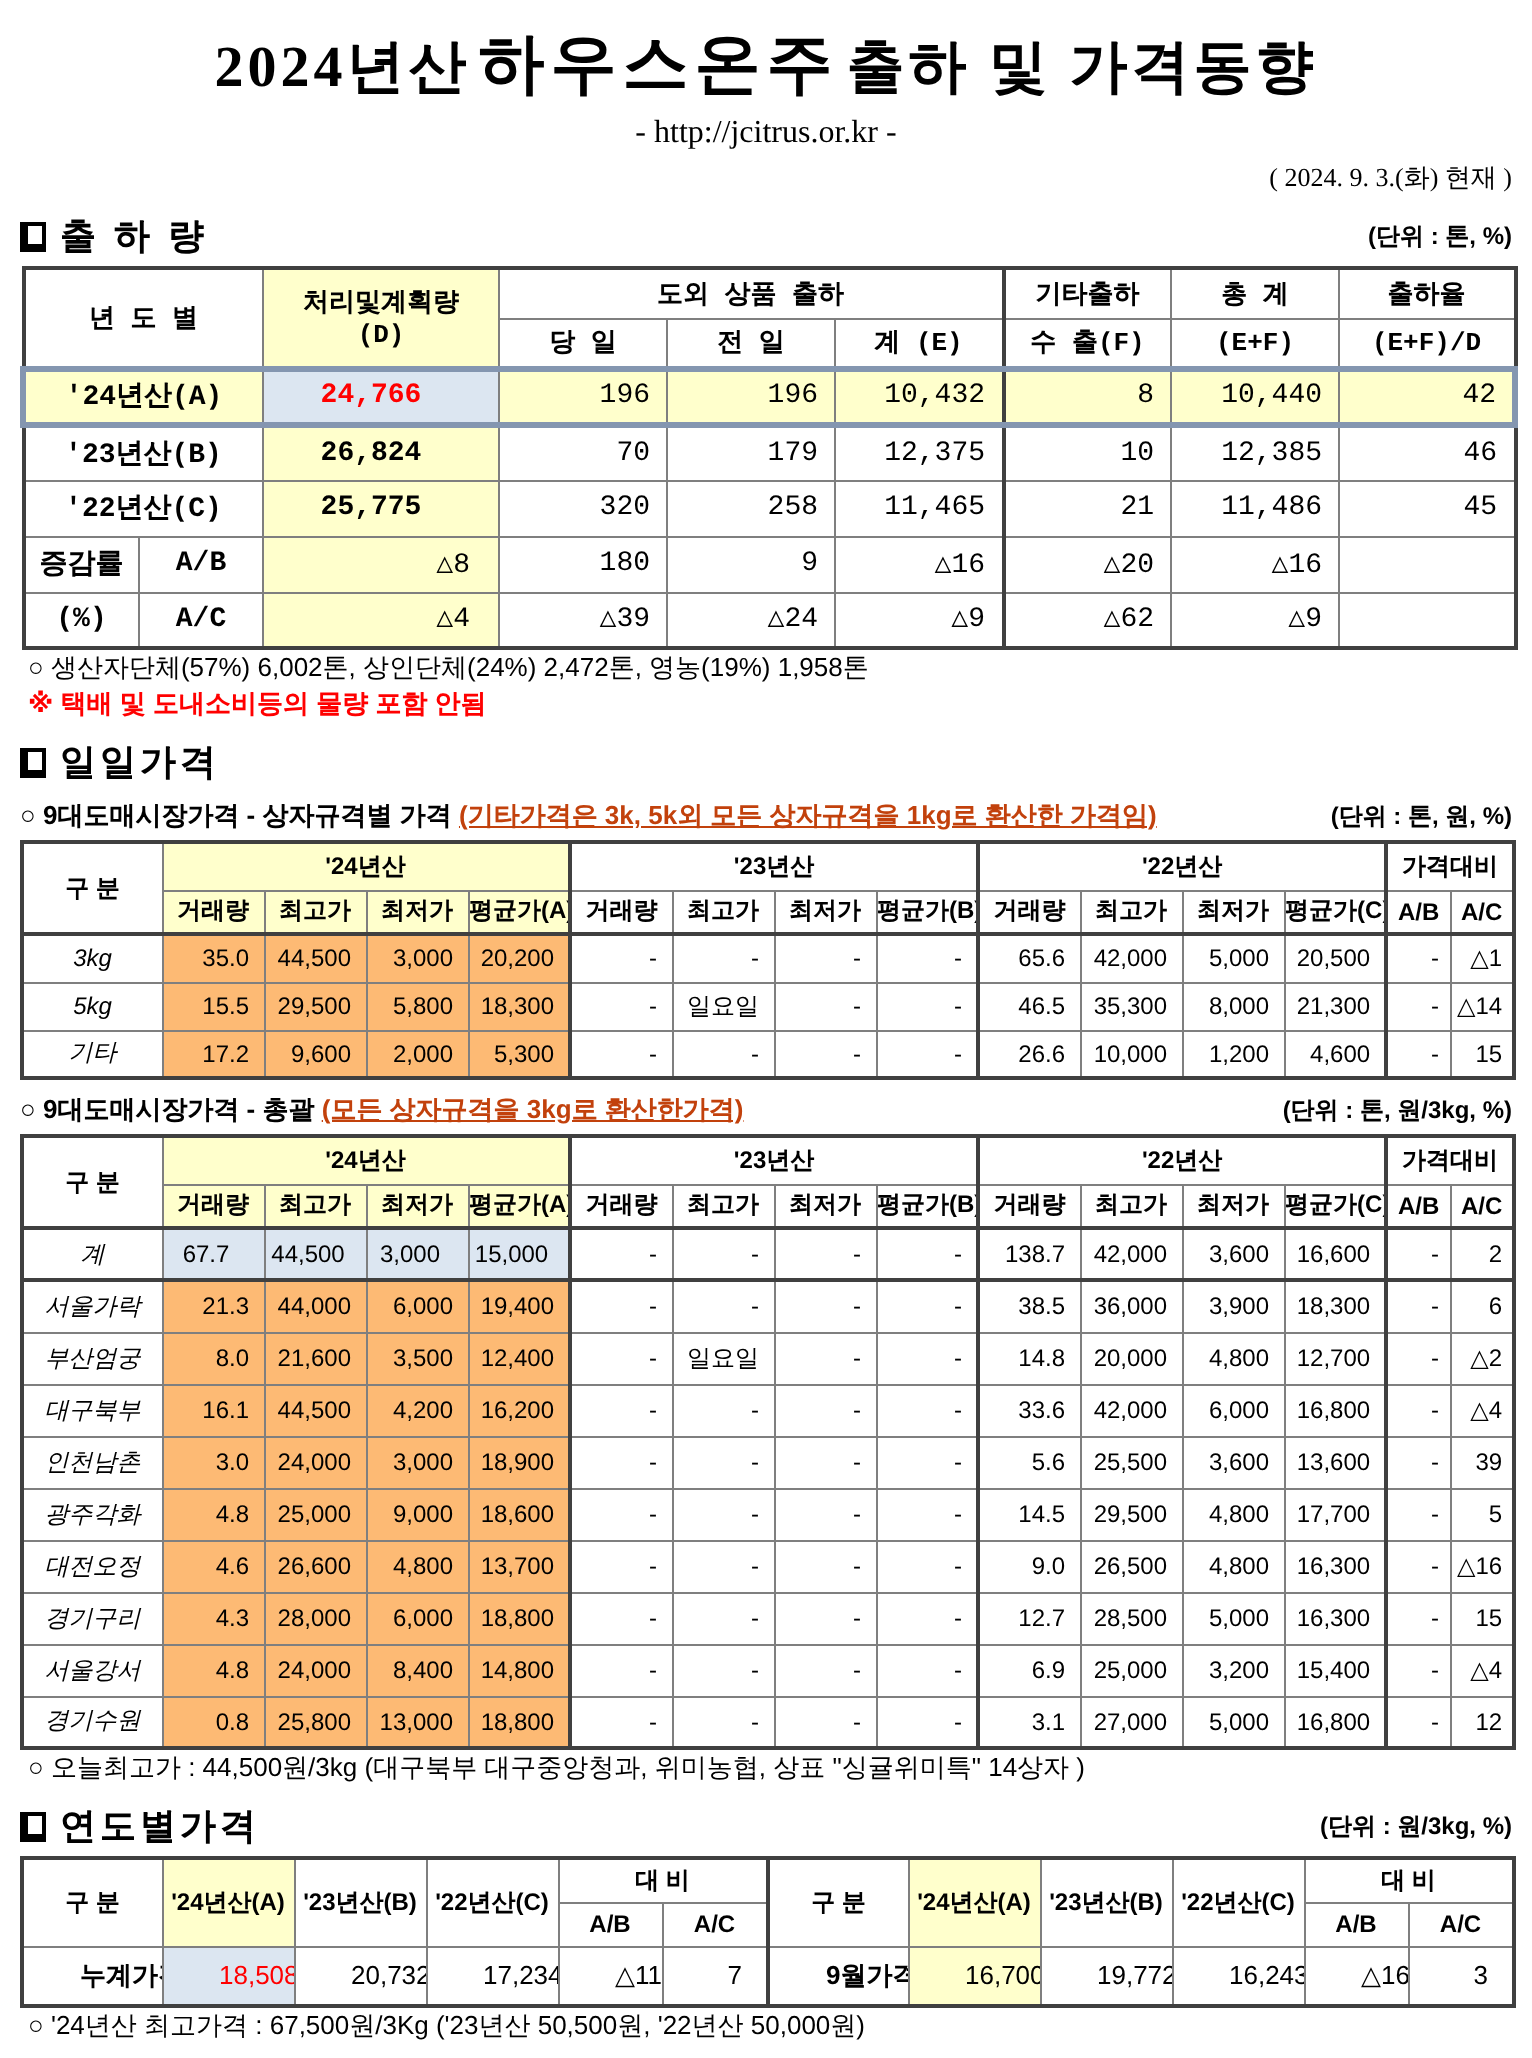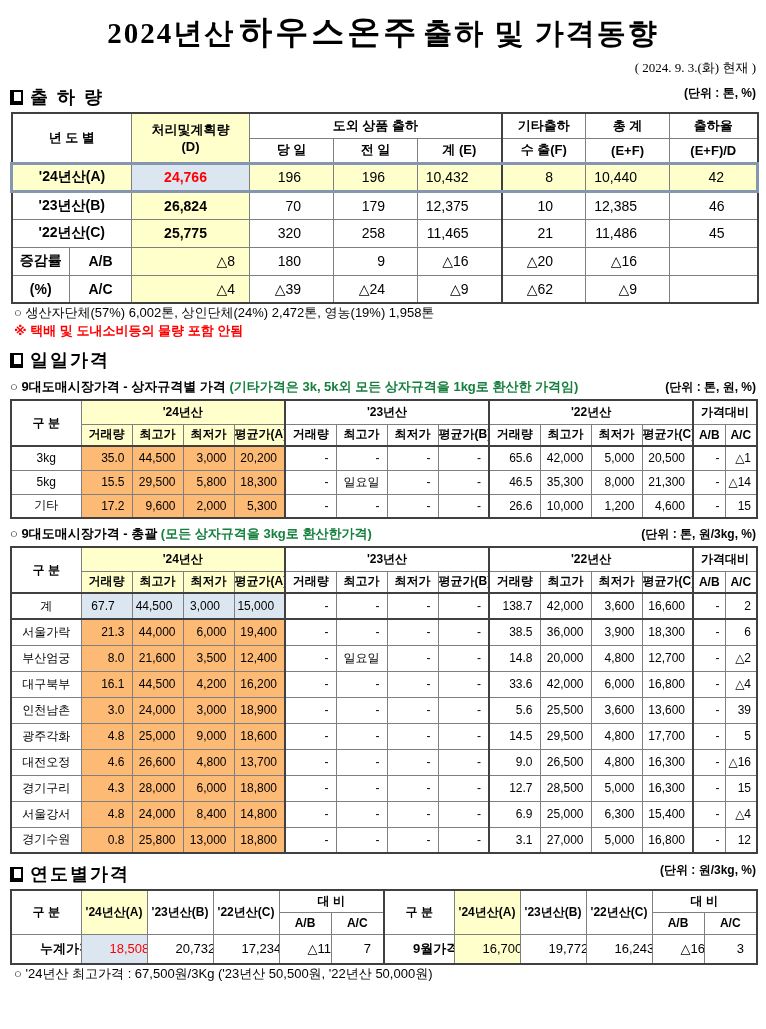--- a/index.html
+++ b/index.html
@@ -12,60 +12,60 @@
   .page { padding:6px 10px 0 10px; }
 
   
   .doc-title { text-align:center; font-family:"Liberation Serif","DejaVu Serif",serif; font-weight:bold; margin-top:4px; }
   .doc-title .t-pre, .doc-title .t-suf { font-size:29px; letter-spacing:2px;text-align:right; }
   .doc-title .t-main { font-size:33px; letter-spacing:3px; }
   .doc-subtitle { text-align:center; font-size:16px; font-family:"Liberation Serif","DejaVu Serif",serif; margin-top:3px; }
   .doc-date { text-align:right; font-size:13px; margin-top:4px; font-family:"Liberation Serif","DejaVu Serif",serif; }
 
   
-  .sec { display:flex; justify-content:space-between; align-items:flex-start; margin-top:8px; margin-bottom:3px; }
+  .sec { display:flex; justify-content:space-between; align-items:center; margin-top:8px; margin-bottom:3px; }
   .sec-title { font-size:18px; font-weight:bold; letter-spacing:2px; display:flex; align-items:center; gap:7px; }
   .sec-sq { display:inline-block; width:13px; height:15px; border:2px solid #000; border-left-width:4px; border-bottom-width:4px; background:#fff; }
   .unit { font-size:12px; font-weight:bold; }
   .cap-row { display:flex; justify-content:space-between; align-items:flex-end; margin:6px 0 3px 0; }
   .cap { font-size:13px; font-weight:bold; }
-  .cap .blue { color:#15803d; }
+  .cap .blue { color:#c2410c;text-decoration:underline; }
 
   
   table { border-collapse:collapse; table-layout:fixed; width:746px; border:2px solid #404040; }
   th, td { border:1px solid #7f7f7f; overflow:hidden; white-space:nowrap; }
   th { font-weight:bold; text-align:center; background:#fff; }
   td { background:#fff; }
   .bl-th { border-left:2px solid #404040 !important; }
   .yel { background:#ffffcc !important; }
 
   
-  .t-ship { font-size:14px; }
+  .t-ship { font-size:14px;font-family:Liberation Mono, monospace; }
   .t-ship th { height:25px; font-size:13px; }
   .t-ship td { height:28px; }
   .t-ship .c-label { text-align:center; font-weight:bold; }
   .t-ship .c-label2 { text-align:center; font-weight:bold; }
   .t-ship .c-d { background:#ffffcc; text-align:center; font-weight:bold; padding-right:10px; }
   .t-ship .row-split .c-d { font-weight:normal; text-align:right; padding-right:14px; }
-  .t-ship .c-n { text-align:right; padding-right:32px; }
+  .t-ship .c-n { text-align:right; padding-right:8px; }
   .t-ship .row-current td { background:#ffffcc; border-top:3px solid #8496b0; border-bottom:3px solid #8496b0; }
   .t-ship .row-current td:first-child { border-left:3px solid #8496b0; }
   .t-ship .row-current td:last-child { border-right:3px solid #8496b0; }
   .t-ship .row-current .c-d { background:#dce6f1; color:#ff0000; }
   .hdr2 { height:25px; }
 
   
   .t-daily { font-size:12px; }
   .t-daily th { font-size:12px; }
   .t-daily thead tr:first-child th { height:24px; }
   .t-daily thead tr:last-child th { height:22px; }
   .t-daily thead { border-bottom:2px solid #404040; }
   .t-daily td { height:24px; }
   .t-mkts td { height:26px; }
-  .t-daily .c-label { text-align:center; }
+  .t-daily .c-label { text-align:center;font-style:italic; }
   .t-daily .c-y24 { background:#fdba74; text-align:right; padding-right:7px; }
   .t-daily .c-n { text-align:right; padding-right:7px; }
   .t-daily .c-cmp { text-align:right; padding-right:5px; }
   .t-daily .row-total td { border-top:2px solid #404040; border-bottom:2px solid #404040; }
   .t-daily .row-total .c-y24 { background:#dce6f1;text-align:center; }
   .hy24 { background:#ffffcc !important; }
 
   
   .t-year { font-size:13px; }
   .t-year th { font-size:12px; height:22px; }
@@ -82,20 +82,21 @@
 </head>
 <body>
 
 <div class="page">
 
   <div class="doc-title">
     <span class="t-pre">2024년산</span>
     <span class="t-main">하우스온주</span>
     <span class="t-suf">출하 및 가격동향</span>
   </div>
+  <div class="doc-subtitle">- http://jcitrus.or.kr -</div>
   <div class="doc-date">( 2024. 9. 3.(화) 현재 )</div>
 
   <div class="sec">
     <span class="sec-title">
       <span class="sec-sq"></span>
       <span>출 하 량</span>
     </span>
     <span class="unit">(단위 : 톤, %)</span>
   </div>
 
@@ -495,21 +496,21 @@
           <td class="c-y24">4.8</td>
           <td class="c-y24">24,000</td>
           <td class="c-y24">8,400</td>
           <td class="c-y24">14,800</td>
           <td class="c-n bl-th">-</td>
           <td class="c-n">-</td>
           <td class="c-n">-</td>
           <td class="c-n">-</td>
           <td class="c-n bl-th">6.9</td>
           <td class="c-n">25,000</td>
-          <td class="c-n">6,300</td>
+          <td class="c-n">3,200</td>
           <td class="c-n">15,400</td>
           <td class="c-cmp bl-th">-</td>
           <td class="c-cmp">△4</td>
         </tr>
         <tr>
           <td class="c-label">경기수원</td>
           <td class="c-y24">0.8</td>
           <td class="c-y24">25,800</td>
           <td class="c-y24">13,000</td>
           <td class="c-y24">18,800</td>
@@ -520,20 +521,21 @@
           <td class="c-n bl-th">3.1</td>
           <td class="c-n">27,000</td>
           <td class="c-n">5,000</td>
           <td class="c-n">16,800</td>
           <td class="c-cmp bl-th">-</td>
           <td class="c-cmp">12</td>
         </tr>
       </tbody>
   </table>
 
+  <div class="note">○ 오늘최고가 : 44,500원/3kg (대구북부  대구중앙청과,  위미농협,  상표 "싱귤위미특"  14상자 )</div>
 
   <div class="sec">
     <span class="sec-title">
       <span class="sec-sq"></span>
       <span>연도별가격</span>
     </span>
     <span class="unit">(단위 : 원/3kg, %)</span>
   </div>
 
   <table class="t-year">

